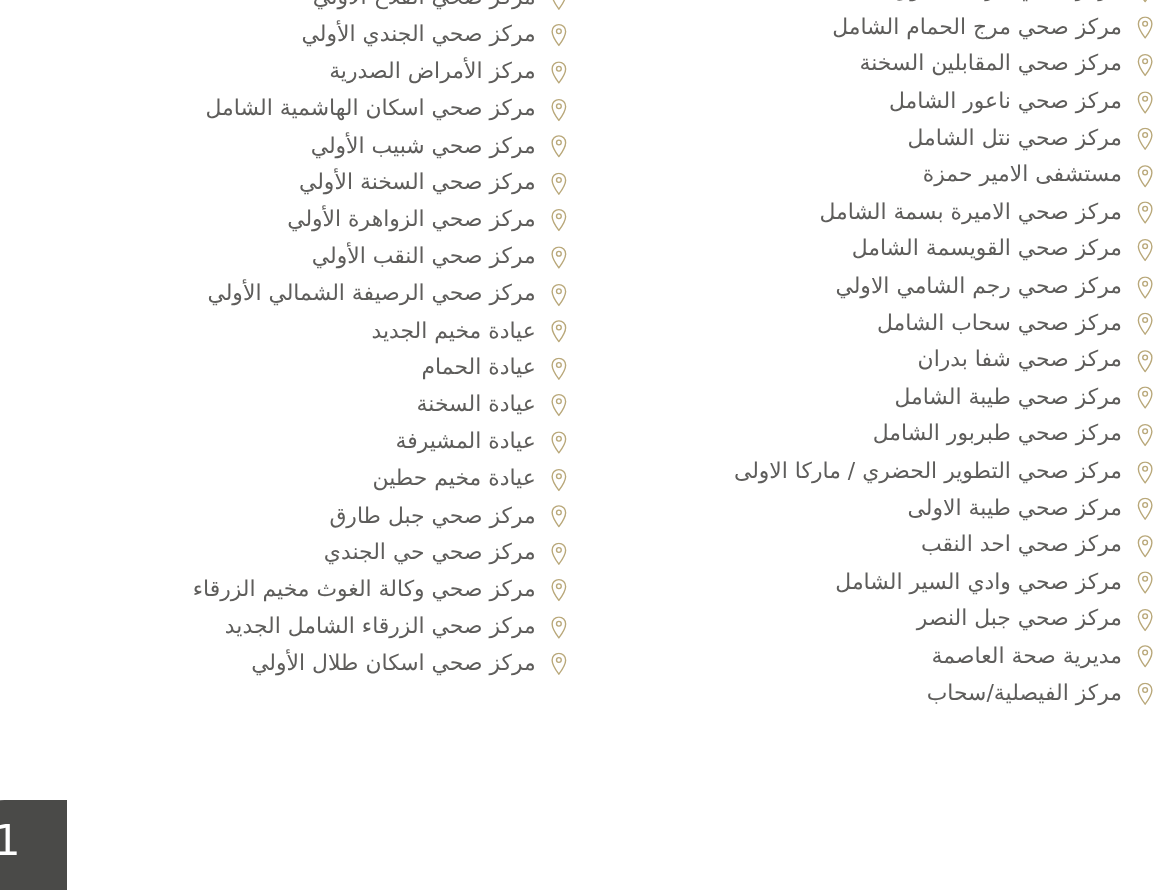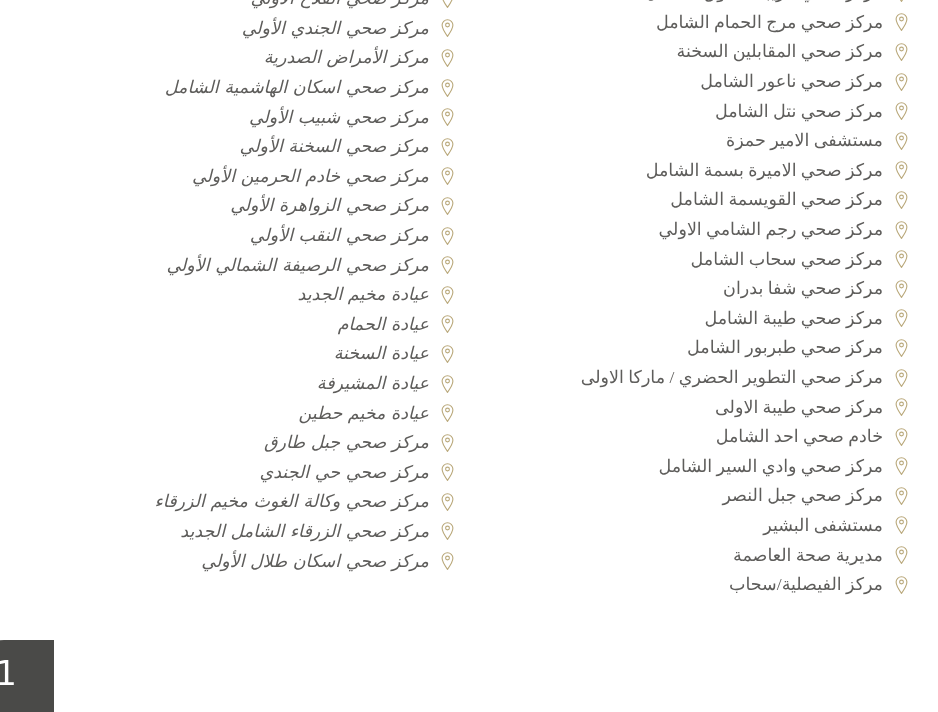--- a/index.html
+++ b/index.html
@@ -27,26 +27,24 @@
     width: 938px;
     height: 712px;
     box-sizing: border-box;
   }
   .col {
     box-sizing: border-box;
     padding-top: 0px;
   }
   .col-right {
     width: 469px;
-    padding-right: 15px;
-    font-family: Liberation Serif, serif;
+    padding-right: 0px;
   }
   .col-left {
     width: 469px;
-    font-style: italic;
   }
   .loc-list {
     list-style: none;
     margin: 0;
     padding: 0;
   }
   .loc-item {
     display: flex;
     flex-direction: row;
     align-items: center;
@@ -251,48 +249,39 @@
             </span>
             <span class="loc-label">مركز صحي طيبة الاولى</span>
           </li>
           <li class="loc-item">
             <span class="pin-wrap">
               <svg class="pin-icon" viewBox="0 0 13 18" xmlns="http://www.w3.org/2000/svg">
                 <path d="M6.5 0.7C3.5 0.7 1.1 3.1 1.1 6.1c0 3.9 5.4 11.2 5.4 11.2s5.4-7.3 5.4-11.2c0-3-2.4-5.4-5.4-5.4z" fill="none" stroke="#b9a87a" stroke-width="1.1"></path>
                 <circle cx="6.5" cy="6.0" r="1.9" fill="none" stroke="#b9a87a" stroke-width="1.1"></circle>
               </svg>
             </span>
-            <span class="loc-label">خادم صحي احد الشامل</span>
+            <span class="loc-label">مركز صحي احد النقب</span>
           </li>
           <li class="loc-item">
             <span class="pin-wrap">
               <svg class="pin-icon" viewBox="0 0 13 18" xmlns="http://www.w3.org/2000/svg">
                 <path d="M6.5 0.7C3.5 0.7 1.1 3.1 1.1 6.1c0 3.9 5.4 11.2 5.4 11.2s5.4-7.3 5.4-11.2c0-3-2.4-5.4-5.4-5.4z" fill="none" stroke="#b9a87a" stroke-width="1.1"></path>
                 <circle cx="6.5" cy="6.0" r="1.9" fill="none" stroke="#b9a87a" stroke-width="1.1"></circle>
               </svg>
             </span>
             <span class="loc-label">مركز صحي وادي السير الشامل</span>
           </li>
           <li class="loc-item">
             <span class="pin-wrap">
               <svg class="pin-icon" viewBox="0 0 13 18" xmlns="http://www.w3.org/2000/svg">
                 <path d="M6.5 0.7C3.5 0.7 1.1 3.1 1.1 6.1c0 3.9 5.4 11.2 5.4 11.2s5.4-7.3 5.4-11.2c0-3-2.4-5.4-5.4-5.4z" fill="none" stroke="#b9a87a" stroke-width="1.1"></path>
                 <circle cx="6.5" cy="6.0" r="1.9" fill="none" stroke="#b9a87a" stroke-width="1.1"></circle>
               </svg>
             </span>
             <span class="loc-label">مركز صحي  جبل النصر</span>
-          </li>
-          <li class="loc-item">
-            <span class="pin-wrap">
-              <svg class="pin-icon" viewBox="0 0 13 18" xmlns="http://www.w3.org/2000/svg">
-                <path d="M6.5 0.7C3.5 0.7 1.1 3.1 1.1 6.1c0 3.9 5.4 11.2 5.4 11.2s5.4-7.3 5.4-11.2c0-3-2.4-5.4-5.4-5.4z" fill="none" stroke="#b9a87a" stroke-width="1.1"></path>
-                <circle cx="6.5" cy="6.0" r="1.9" fill="none" stroke="#b9a87a" stroke-width="1.1"></circle>
-              </svg>
-            </span>
-            <span class="loc-label">مستشفى البشير</span>
           </li>
           <li class="loc-item">
             <span class="pin-wrap">
               <svg class="pin-icon" viewBox="0 0 13 18" xmlns="http://www.w3.org/2000/svg">
                 <path d="M6.5 0.7C3.5 0.7 1.1 3.1 1.1 6.1c0 3.9 5.4 11.2 5.4 11.2s5.4-7.3 5.4-11.2c0-3-2.4-5.4-5.4-5.4z" fill="none" stroke="#b9a87a" stroke-width="1.1"></path>
                 <circle cx="6.5" cy="6.0" r="1.9" fill="none" stroke="#b9a87a" stroke-width="1.1"></circle>
               </svg>
             </span>
             <span class="loc-label">مديرية صحة العاصمة</span>
           </li>
@@ -356,29 +345,20 @@
             <span class="loc-label">مركز صحي شبيب الأولي</span>
           </li>
           <li class="loc-item">
             <span class="pin-wrap">
               <svg class="pin-icon" viewBox="0 0 13 18" xmlns="http://www.w3.org/2000/svg">
                 <path d="M6.5 0.7C3.5 0.7 1.1 3.1 1.1 6.1c0 3.9 5.4 11.2 5.4 11.2s5.4-7.3 5.4-11.2c0-3-2.4-5.4-5.4-5.4z" fill="none" stroke="#b9a87a" stroke-width="1.1"></path>
                 <circle cx="6.5" cy="6.0" r="1.9" fill="none" stroke="#b9a87a" stroke-width="1.1"></circle>
               </svg>
             </span>
             <span class="loc-label">مركز صحي السخنة الأولي</span>
-          </li>
-          <li class="loc-item">
-            <span class="pin-wrap">
-              <svg class="pin-icon" viewBox="0 0 13 18" xmlns="http://www.w3.org/2000/svg">
-                <path d="M6.5 0.7C3.5 0.7 1.1 3.1 1.1 6.1c0 3.9 5.4 11.2 5.4 11.2s5.4-7.3 5.4-11.2c0-3-2.4-5.4-5.4-5.4z" fill="none" stroke="#b9a87a" stroke-width="1.1"></path>
-                <circle cx="6.5" cy="6.0" r="1.9" fill="none" stroke="#b9a87a" stroke-width="1.1"></circle>
-              </svg>
-            </span>
-            <span class="loc-label">مركز صحي خادم الحرمين الأولي</span>
           </li>
           <li class="loc-item">
             <span class="pin-wrap">
               <svg class="pin-icon" viewBox="0 0 13 18" xmlns="http://www.w3.org/2000/svg">
                 <path d="M6.5 0.7C3.5 0.7 1.1 3.1 1.1 6.1c0 3.9 5.4 11.2 5.4 11.2s5.4-7.3 5.4-11.2c0-3-2.4-5.4-5.4-5.4z" fill="none" stroke="#b9a87a" stroke-width="1.1"></path>
                 <circle cx="6.5" cy="6.0" r="1.9" fill="none" stroke="#b9a87a" stroke-width="1.1"></circle>
               </svg>
             </span>
             <span class="loc-label">مركز صحي الزواهرة الأولي</span>
           </li>

